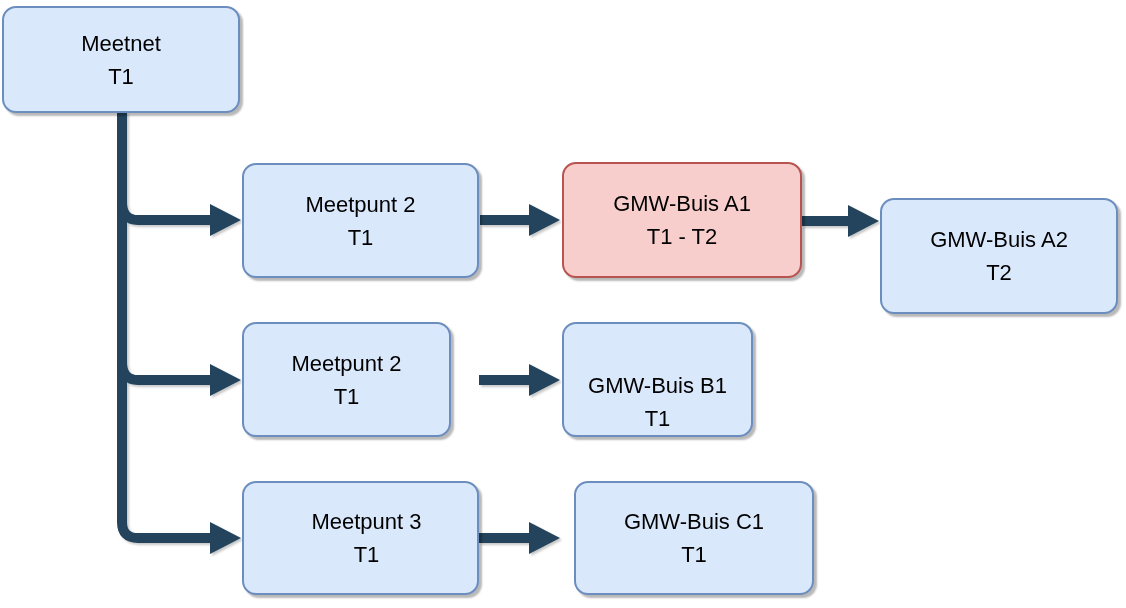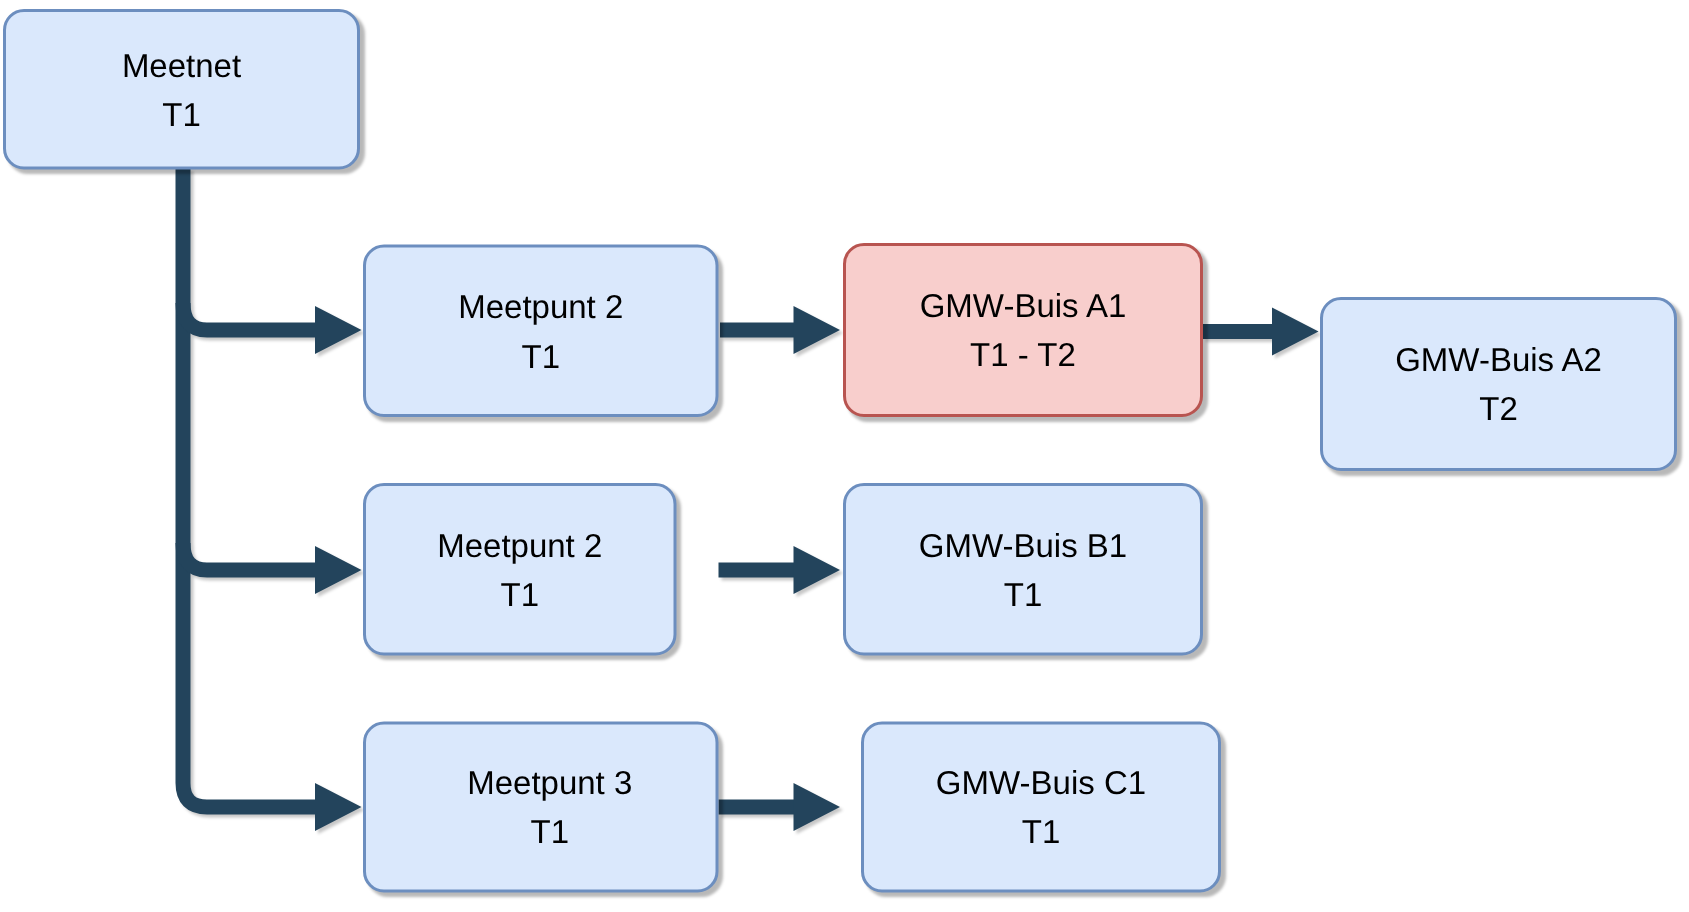--- a/index.html
+++ b/index.html
@@ -102,21 +102,21 @@
   <div class="node blue" style="left:880px; top:162px; width:238px; height:116px;margin-top:36px;">
     <div>GMW-Buis A2</div>
     <div>T2</div>
   </div>
 
   <div class="node blue" style="left:242px; top:322px; width:209px; height:115px;">
     <div>Meetpunt 2</div>
     <div>T1</div>
   </div>
 
-  <div class="node blue" style="left:562px; top:322px; width:240px; height:115px;">
+  <div class="node blue" style="left:562px; top:322px; width:191px; height:115px;justify-content:flex-end;">
     <div>GMW-Buis B1</div>
     <div>T1</div>
   </div>
 
   <div class="node blue" style="left:242px; top:481px; width:237px; height:114px;padding-left:12px;">
     <div>Meetpunt 3</div>
     <div>T1</div>
   </div>
 
   <div class="node blue" style="left:574px; top:481px; width:240px; height:114px;">

